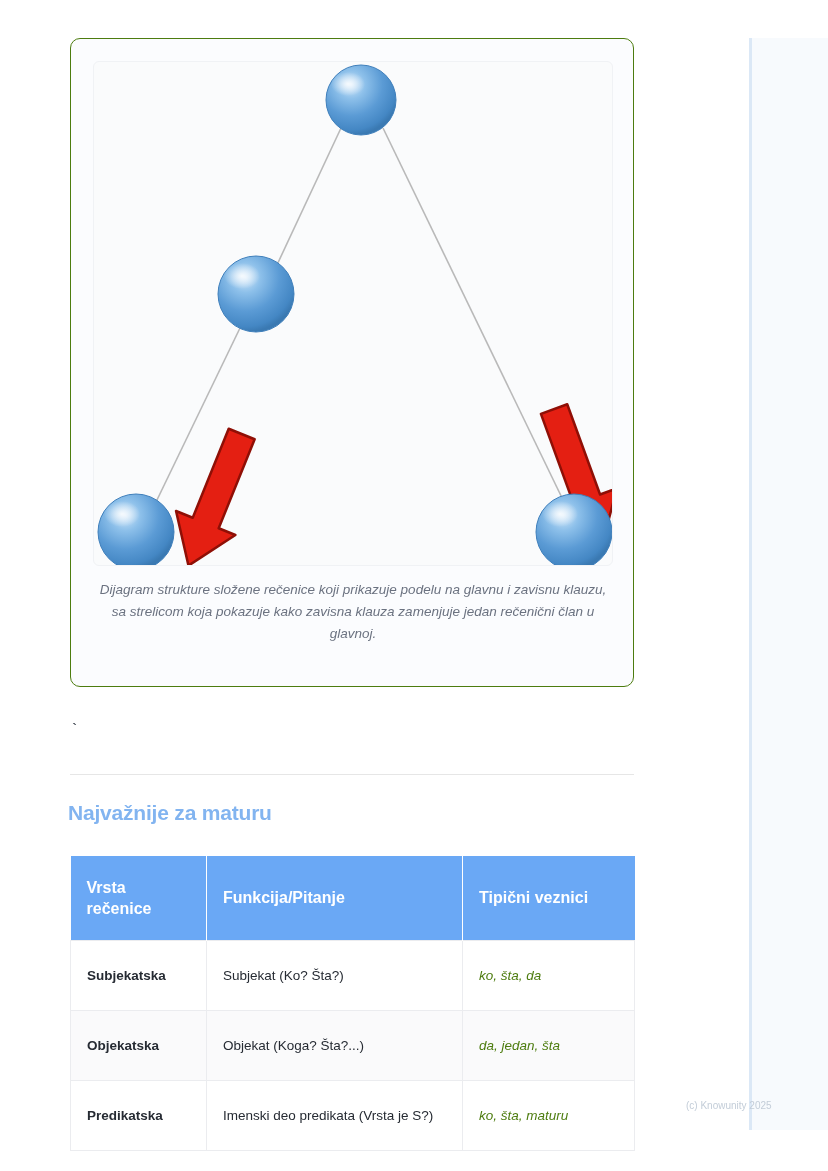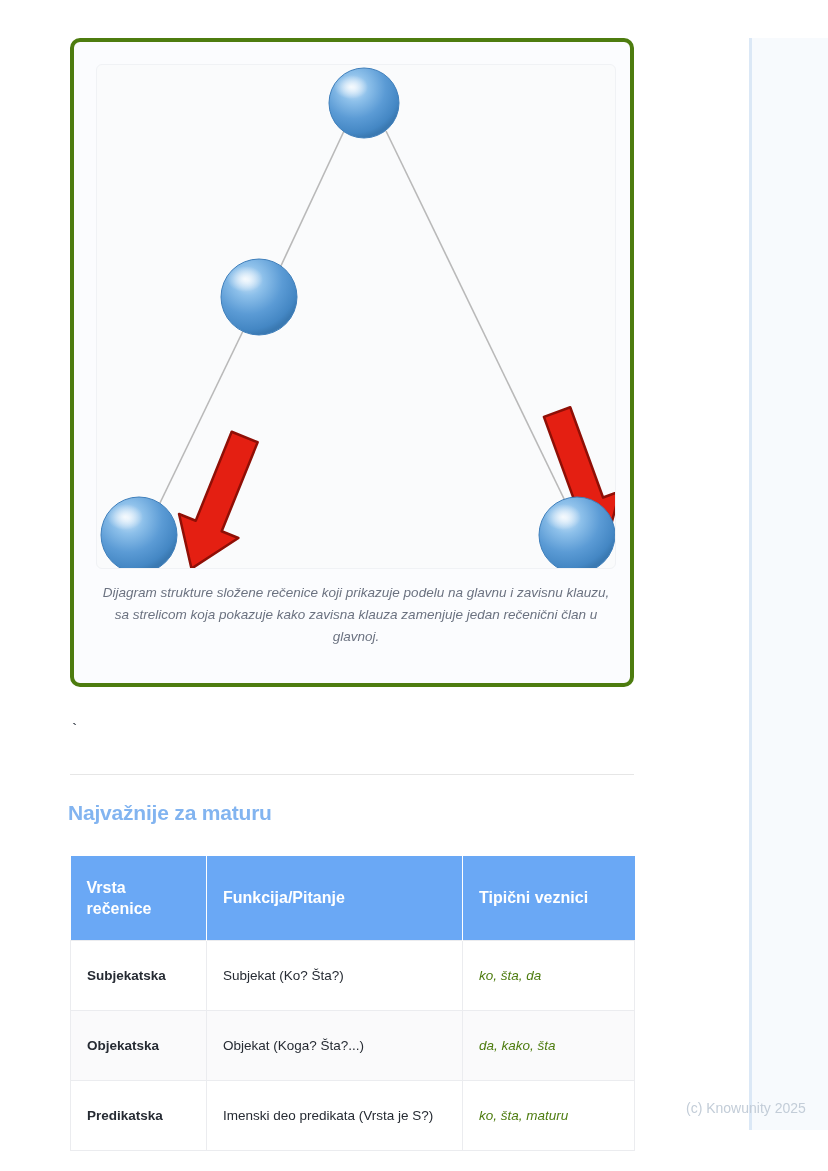--- a/index.html
+++ b/index.html
@@ -38,21 +38,21 @@
   }
 
   
   .figure-card {
     position: absolute;
     left: 70px;
     top: 38px;
     width: 564px;
     height: 649px;
     background: #fbfcfe;
-    border: 4px solid #4d7c0f;
+    border: 1px solid #4d7c0f;
     border-radius: 10px;
   }
 
   .figure-frame {
     position: absolute;
     left: 22px;
     top: 22px;
     width: 520px;
     height: 505px;
     background: #fafbfc;
@@ -144,21 +144,21 @@
   }
   .matura-table tbody tr.alt td { background: #fafafb; }
   .matura-table tbody td.kind { font-weight: bold; }
   .matura-table tbody td.conj { font-style: italic; color: #4d7c0f; }
 
   
   .watermark {
     position: absolute;
     left: 686px;
     top: 1100px;
-    font-size: 14px;
+    font-size: 10px;
     color: #c3cdd8;
     white-space: nowrap;
   }
 </style>
 </head>
 <body>
 
 <div class="page">
 
   <div class="right-panel"></div>
@@ -239,21 +239,21 @@
     </thead>
     <tbody>
       <tr>
         <td class="kind">Subjekatska</td>
         <td>Subjekat (Ko? Šta?)</td>
         <td class="conj">ko, šta, da</td>
       </tr>
       <tr class="alt">
         <td class="kind">Objekatska</td>
         <td>Objekat (Koga? Šta?...)</td>
-        <td class="conj">da, kako, šta</td>
+        <td class="conj">da, jedan, šta</td>
       </tr>
       <tr>
         <td class="kind">Predikatska</td>
         <td>Imenski deo predikata (Vrsta je S?)</td>
         <td class="conj">ko, šta, maturu</td>
       </tr>
     </tbody>
   </table>
 
   <div class="watermark">(c) Knowunity 2025</div>

